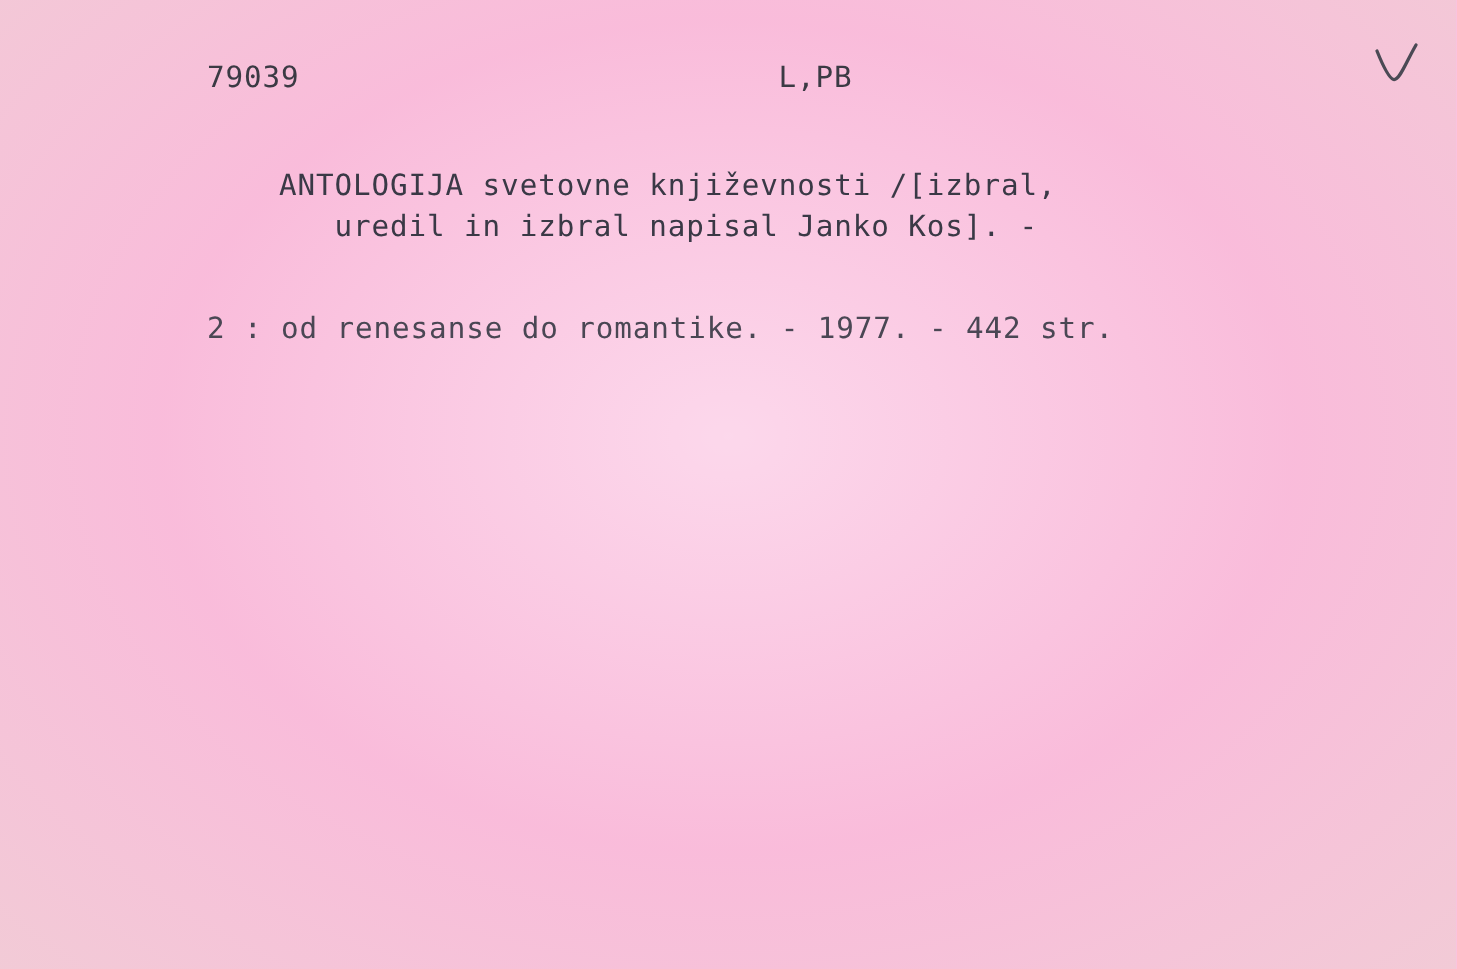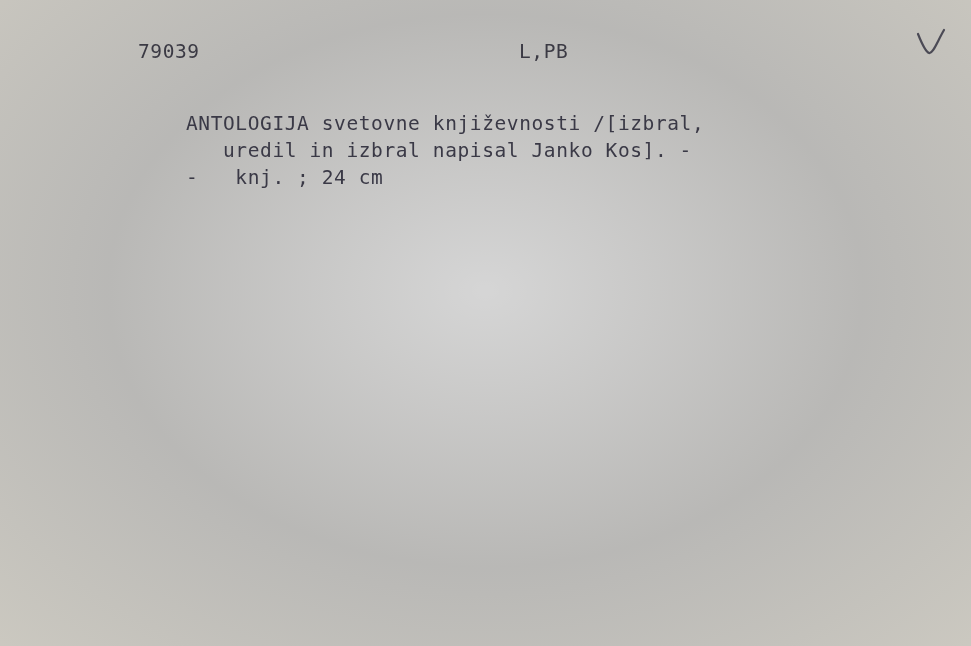--- a/index.html
+++ b/index.html
@@ -9,21 +9,21 @@
   body {
     width: 971px;
     height: 646px;
     background: #ffffff;
     font-family: "DejaVu Sans Mono", monospace;
   }
   .card {
     position: relative;
     width: 971px;
     height: 646px;
-    background: #a3a3a3;
+    background: #f9a8d4;
     overflow: hidden;
   }
   
   .paper-texture {
     position: absolute;
     inset: 0;
     background:
       radial-gradient(ellipse at 50% 45%, rgba(255,255,255,0.55) 0%, rgba(250,247,238,0.25) 55%, rgba(236,231,216,0.55) 100%);
     pointer-events: none;
   }
@@ -92,25 +92,25 @@
     <div class="header-row">
       <div class="line call-number">79039</div>
       <div class="line classification">L,PB</div>
     </div>
 
     <div class="gap-1"></div>
 
     <div class="block">
       <div class="line title-line">ANTOLOGIJA svetovne književnosti /[izbral,</div>
       <div class="line title-line">   uredil in izbral napisal Janko Kos]. -</div>
-      <div class="line title-line">-   knj. ; 24 cm</div>
     </div>
 
     <div class="gap-2"></div>
 
 
     <div class="gap-3"></div>
 
     <div class="block">
+      <div class="line dim">2 : od renesanse do romantike. - 1977. - 442 str.</div>
     </div>
 
   </div>
 </div>
 
 </body></html>

